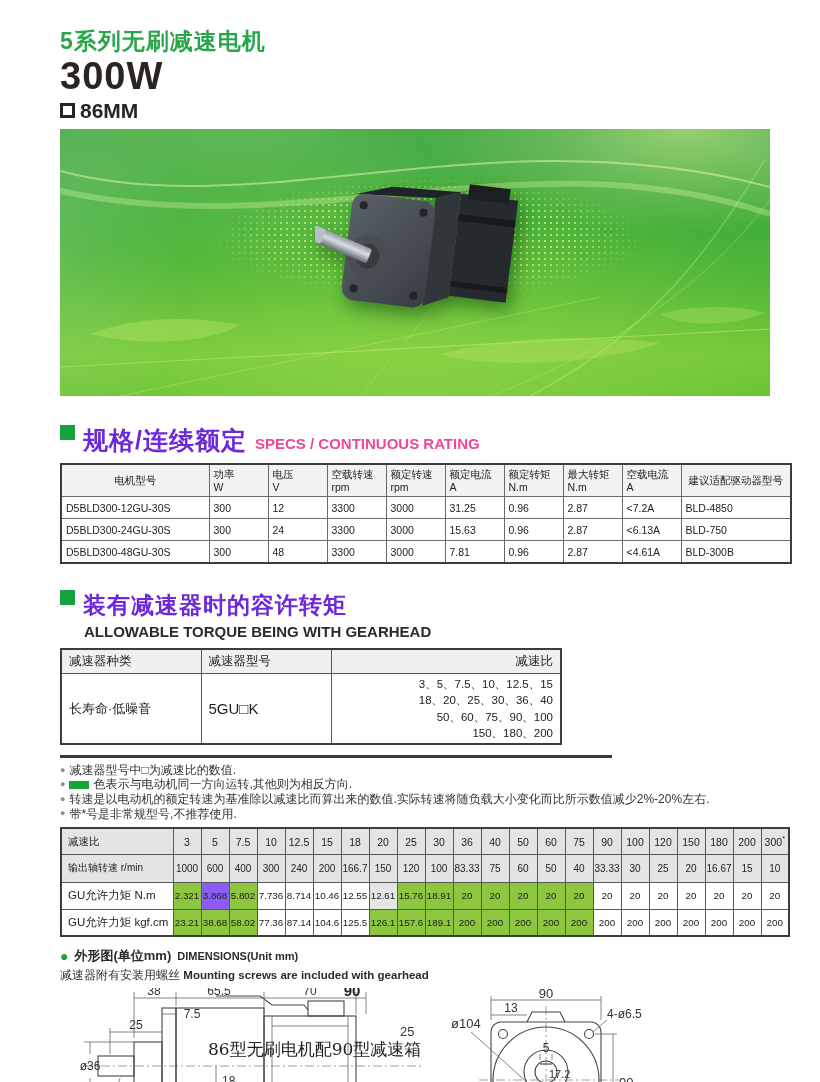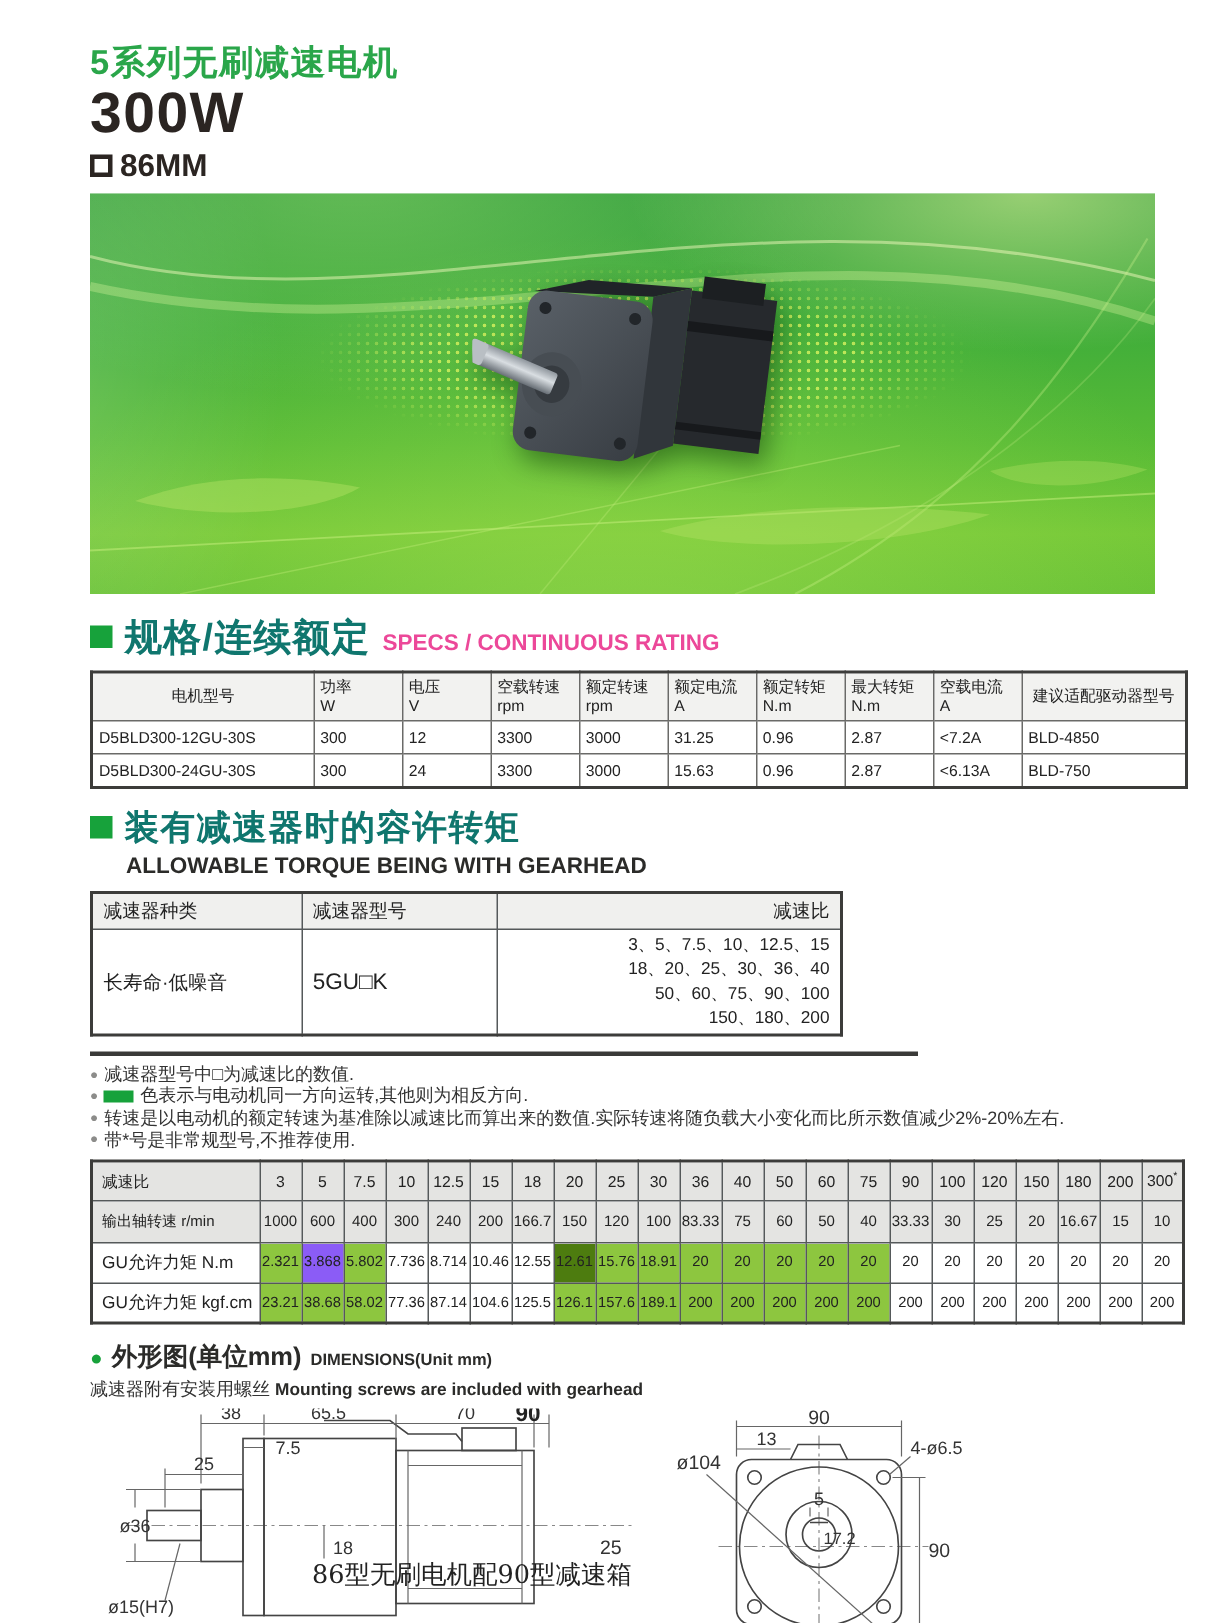--- a/index.html
+++ b/index.html
@@ -28,21 +28,21 @@
     -webkit-mask-image: radial-gradient(ellipse 58% 52% at 50% 48%, #000 50%, transparent 78%);
     mask-image: radial-gradient(ellipse 58% 52% at 50% 48%, #000 50%, transparent 78%);
     opacity:.85; }
   .banner-fx { position:absolute; inset:0; }
   .motor-svg { position:absolute; left:255px; top:35px; width:235px; height:215px;
     filter: drop-shadow(4px 8px 9px rgba(0,40,0,.45)); }
 
   
   .sec-title { display:flex; align-items:baseline; gap:8px; margin-top:12px; }
   .green-sq { width:15px; height:15px; background:#17a23b; align-self:center; flex:none; }
-  .sec-cn { font-size:25px; font-weight:bold; color:#0f766e; letter-spacing:1px; }
+  .sec-cn { font-size:25px; font-weight:bold; color:#6d28d9; letter-spacing:1px;margin-top:16px; }
   .sec-en { font-size:15px; font-weight:bold; color:#ec4899; }
   .sec-en-sub { font-size:15px; font-weight:bold; color:#2b2b29; margin:2px 0 0 24px; }
 
   
   table { border-collapse:collapse; table-layout:fixed; }
   #specs-table { width:730px; margin-top:6px; border:2px solid #3c3c3a; font-size:10.5px; }
   #specs-table th, #specs-table td { border:1px solid #6a6a68; padding:1px 4px; text-align:left; color:#222; font-weight:normal; overflow:hidden; white-space:nowrap; }
   #specs-table th { background:#f2f2f0; height:33px; line-height:1.25; vertical-align:middle; }
   #specs-table th.model-h { text-align:center; }
   #specs-table td { height:22px; background:#fff; }
@@ -68,21 +68,21 @@
   #ratio-table tr.gray td { background:#e4e4e2; }
   #ratio-table tr.gray td.lbl { background:#e4e4e2; }
   #ratio-table tr.vals td.lbl { background:#fff; }
   #ratio-table tr:nth-child(1) td { height:26px; font-size:10.5px; }
   #ratio-table tr:nth-child(2) td { height:28px; font-size:10px; }
   sup { font-size:7px; }
 
   
   .dims-title { display:flex; align-items:baseline; gap:6px; margin-top:10px; }
   .green-dot { color:#17a23b; font-size:14px; align-self:center; }
-  .dims-cn { font-size:17px; font-weight:bold; color:#2b2b29; }
+  .dims-cn { font-size:13px; font-weight:bold; color:#2b2b29; }
   .dims-en { font-size:11px; font-weight:bold; color:#2b2b29; }
   .dims-note { font-size:12px; color:#333; margin-top:2px; }
   .dims-note .en { font-size:11.5px; font-weight:bold; color:#2b2b29; }
   .drawings { display:flex; gap:14px; margin-top:4px; margin-left:10px; }
   .drawings svg { flex:none; }
   .dim-text { font-size:12px; fill:#333; font-family:"Liberation Sans",sans-serif; }
   .dim-big { font-size:15px; font-weight:bold; fill:#222; }
   .outline { stroke:#444; fill:none; stroke-width:1.1; }
   .thin { stroke:#666; fill:none; stroke-width:.8; }
 
@@ -202,20 +202,32 @@
             <td>300</td>
             <td>24</td>
             <td>3300</td>
             <td>3000</td>
             <td>15.63</td>
             <td>0.96</td>
             <td>2.87</td>
             <td>&lt;6.13A</td>
             <td>BLD-750</td>
           </tr>
+          <tr>
+            <td>D5BLD300-48GU-30S</td>
+            <td>300</td>
+            <td>48</td>
+            <td>3300</td>
+            <td>3000</td>
+            <td>7.81</td>
+            <td>0.96</td>
+            <td>2.87</td>
+            <td>&lt;4.61A</td>
+            <td>BLD-300B</td>
+          </tr>
         </tbody>
       </table>
 
     <div class="sec-title" style="margin-top:10px;">
       <span class="green-sq"></span>
       <span class="sec-cn" style="font-size:23px;">装有减速器时的容许转矩</span>
     </div>
     <div class="sec-en-sub">ALLOWABLE TORQUE BEING WITH GEARHEAD</div>
     <table id="gearhead-table">
         <colgroup>
@@ -339,21 +351,21 @@
           </tr>
           <tr class="vals">
             <td class="lbl">GU允许力矩 N.m</td>
             <td style="background:#8dc63f">2.321</td>
             <td style="background:#8b5cf6">3.868</td>
             <td style="background:#8dc63f">5.802</td>
             <td>7.736</td>
             <td>8.714</td>
             <td>10.46</td>
             <td>12.55</td>
-            <td style="background:#4d7c0f">12.61</td>
+            <td style="background:#e5e5e5">12.61</td>
             <td style="background:#8dc63f">15.76</td>
             <td style="background:#8dc63f">18.91</td>
             <td style="background:#8dc63f">20</td>
             <td style="background:#8dc63f">20</td>
             <td style="background:#8dc63f">20</td>
             <td style="background:#8dc63f">20</td>
             <td style="background:#8dc63f">20</td>
             <td>20</td>
             <td>20</td>
             <td>20</td>

